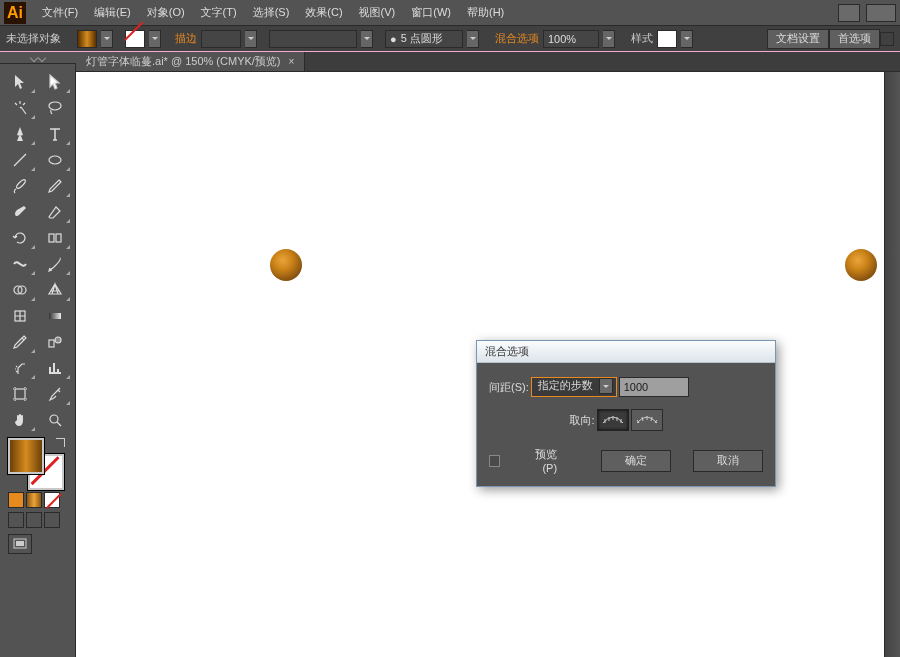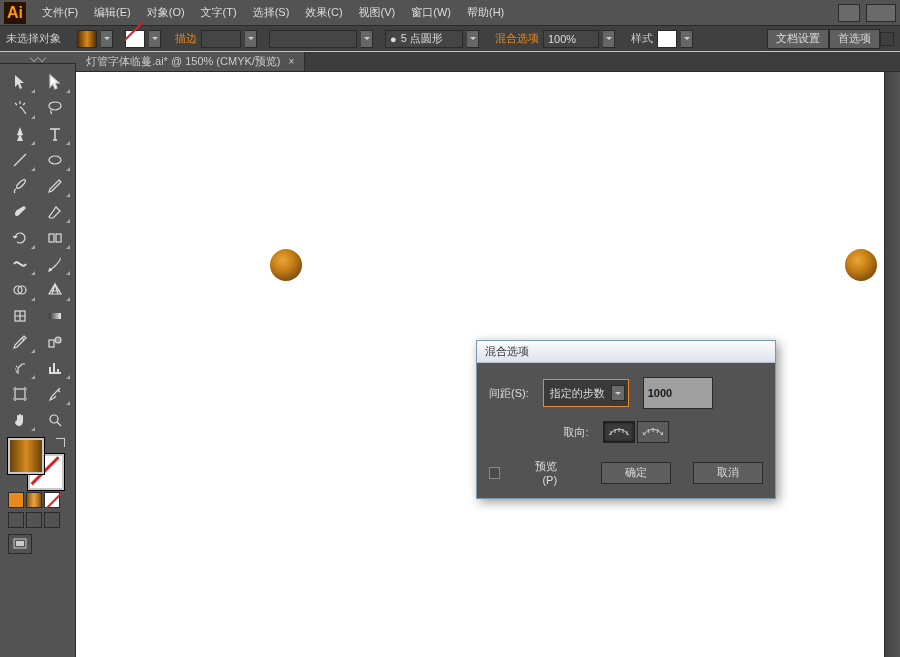--- a/index.html
+++ b/index.html
@@ -62,26 +62,26 @@
 .cm.none::after { content:""; position:absolute; left:-1px; top:50%; width:140%; border-top:2px solid #d22; transform:rotate(-45deg); }
 
 .screen-mode-row { display:flex; gap:2px; margin:4px 0 0 4px; }
 .sm { width:16px; height:16px; border:1px solid #2a2a2a; }
 .extra-tool-row { display:flex; gap:2px; margin:6px 0 0 4px; }
 .extra-tool { width:24px; height:20px; border:1px solid #2a2a2a; display:flex; align-items:center; justify-content:center; }
 
 .dialog { position:absolute; left:476px; top:312px; width:300px; background:#a21caf; border:1px solid #7a96b0; box-shadow: 3px 3px 10px rgba(0,0,0,0.4); margin-top: 28px; }
 .dlg-title { height:22px; background:linear-gradient(#fbfcfd,#dde4ea); border-bottom:1px solid #b6c2ce; padding:0 8px; display:flex; align-items:center; color:#333; font-size:11px; }
 .dlg-body { background:#535353; padding:14px 12px 12px; }
-.dlg-row { display:flex; align-items:center; gap:14px; margin-bottom:12px; }
+.dlg-row { display:flex; align-items:center; gap:2px; margin-bottom:12px; }
 .dlg-label { color:#ddd; }
-.dlg-select { height:28px; background:#3a3a3a; border:1px solid #e88a1f; color:#ddd; padding:0 6px; display:flex; align-items:center; gap:6px; min-width:86px; }
+.dlg-select { height:20px; background:#3a3a3a; border:1px solid #e88a1f; color:#ddd; padding:0 6px; display:flex; gap:6px; min-width:86px; }
 .dlg-select .arrow-box { width:14px; height:16px; background:#6a6a6a; border:1px solid #2a2a2a; display:flex; align-items:center; justify-content:center; margin-right:-5px; }
 .dlg-select .arrow-box::after { content:""; border:3px solid transparent; border-top-color:#ccc; margin-top:3px; }
-.dlg-input { height:32px; width:70px; background:#9f9f9f; border:1px solid #2a2a2a; color:#1a1a1a; padding:0 4px; display:flex; align-items:center;font-weight:bold; }
+.dlg-input { height:20px; width:70px; background:#9f9f9f; border:1px solid #2a2a2a; color:#1a1a1a; padding:0 4px; display:flex; align-items:center; }
 .orient-box { display:flex; gap:2px; }
 .orient-btn { width:32px; height:22px; background:#5b5b5b; border:1px solid #2a2a2a; display:flex; align-items:center; justify-content:center; }
 .orient-btn.active { background:#3a3a3a; border:1px solid #222; box-shadow: inset 0 0 3px #000; }
 .orient-btn svg { width:24px; height:14px; stroke:#ccc; fill:none; }
 .dlg-footer { display:flex; align-items:center; gap:22px; margin-top:16px;text-align:right; }
 .chk { width:12px; height:12px; border:1px solid #888; background:#4a4a4a; }
 .dlg-btn { width:74px; height:22px; background:#5f5f5f; border:1px solid #2a2a2a; color:#ddd; display:flex; align-items:center; justify-content:center; }
 .spacer { flex:1; }
 </style>
 </head>

